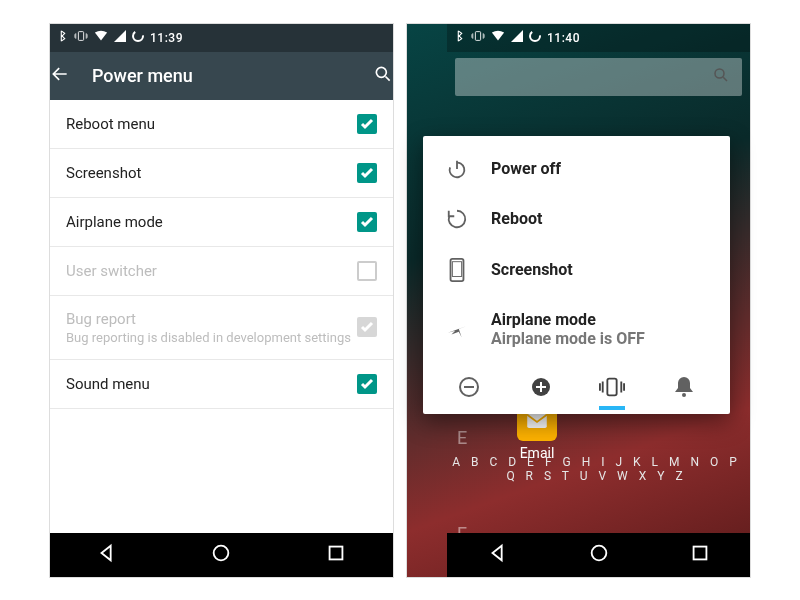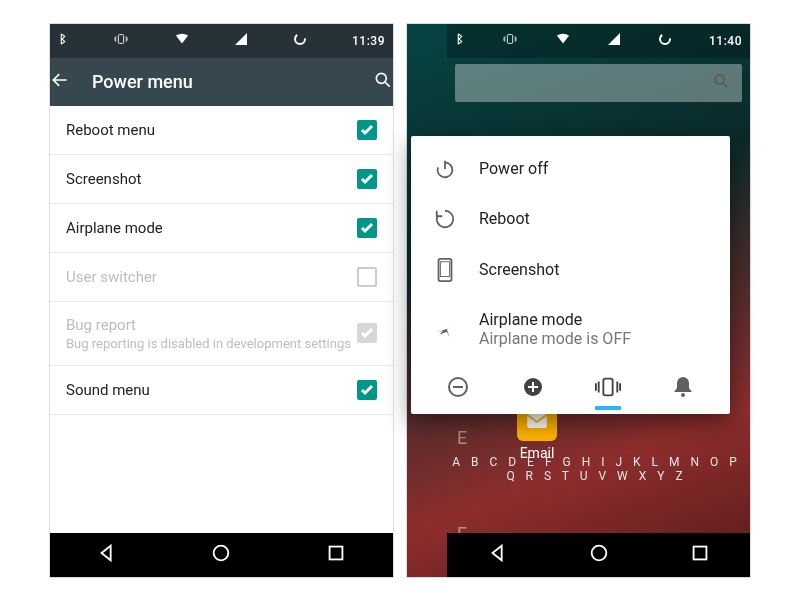--- a/index.html
+++ b/index.html
@@ -12,23 +12,23 @@
   }
   .phone {
     width: 345px; height: 555px;
     background: #fff;
     position: relative;
     display: flex; flex-direction: column;
     border: 1px solid #ddd;
   }
   
   .statusbar {
-    height: 34px; background: #263238;
+    height: 28px; background: #263238;
     color: #fff; font-size: 12px;
-    display: flex; align-items: center; justify-content: space-between;
+    display: flex; align-items: center; justify-content: flex-start;
     padding: 0 8px; gap: 6px;
   }
   .statusbar .clock { font-weight: 500; letter-spacing: .5px; }
   .statusbar svg, .statusbar .statglyph { fill: #fff; }
   
   .toolbar {
     height: 48px; background: #37474f;
     color: #fff; display: flex; align-items: center;
     padding: 0 0; gap: 22px;
   }
@@ -89,24 +89,25 @@
   .right .emailicon {
     position: absolute; bottom: 72px; left: 70px; z-index: 1;
     text-align: center; color: #fff; font-size: 14px;
   }
   .right .emailicon .appicn {
     width: 40px; height: 40px; background: #ffb300; border-radius: 6px;
     display: flex; align-items: center; justify-content: center; margin-bottom: 4px;
   }
   .powerdialog {
     position: absolute; z-index: 5;
-    top: 112px; left: 4px; right: 20px;
+    top: 112px; left: 16px; right: 20px;
     background: #fff; border-radius: 2px;
     box-shadow: 0 8px 24px rgba(0,0,0,0.45);
     padding: 8px 0 4px 0;
+    font-weight: bold;
   }
   .pd-item {
     display: flex; align-items: center; gap: 22px;
     padding: 14px 22px;
     font-size: 16px; color: #222;
   }
   .pd-item .pd-icon { width: 24px; display:flex; justify-content:center; color:#616161; }
   .pd-item .pd-sub { font-size: 16px; color: #777; display: block; }
   .pd-soundrow {
     display: flex; justify-content: space-around; align-items: center;

